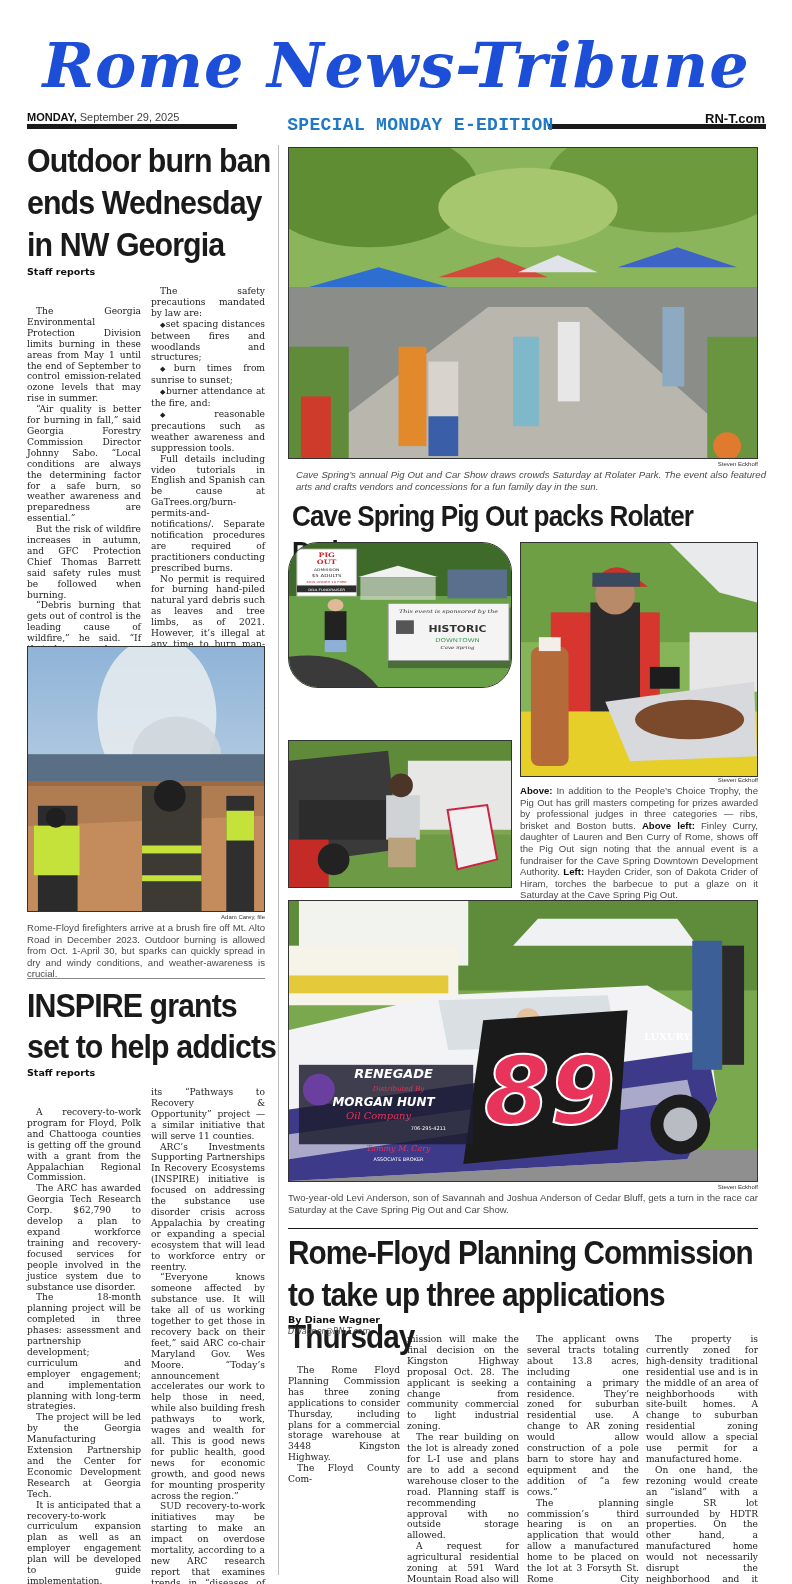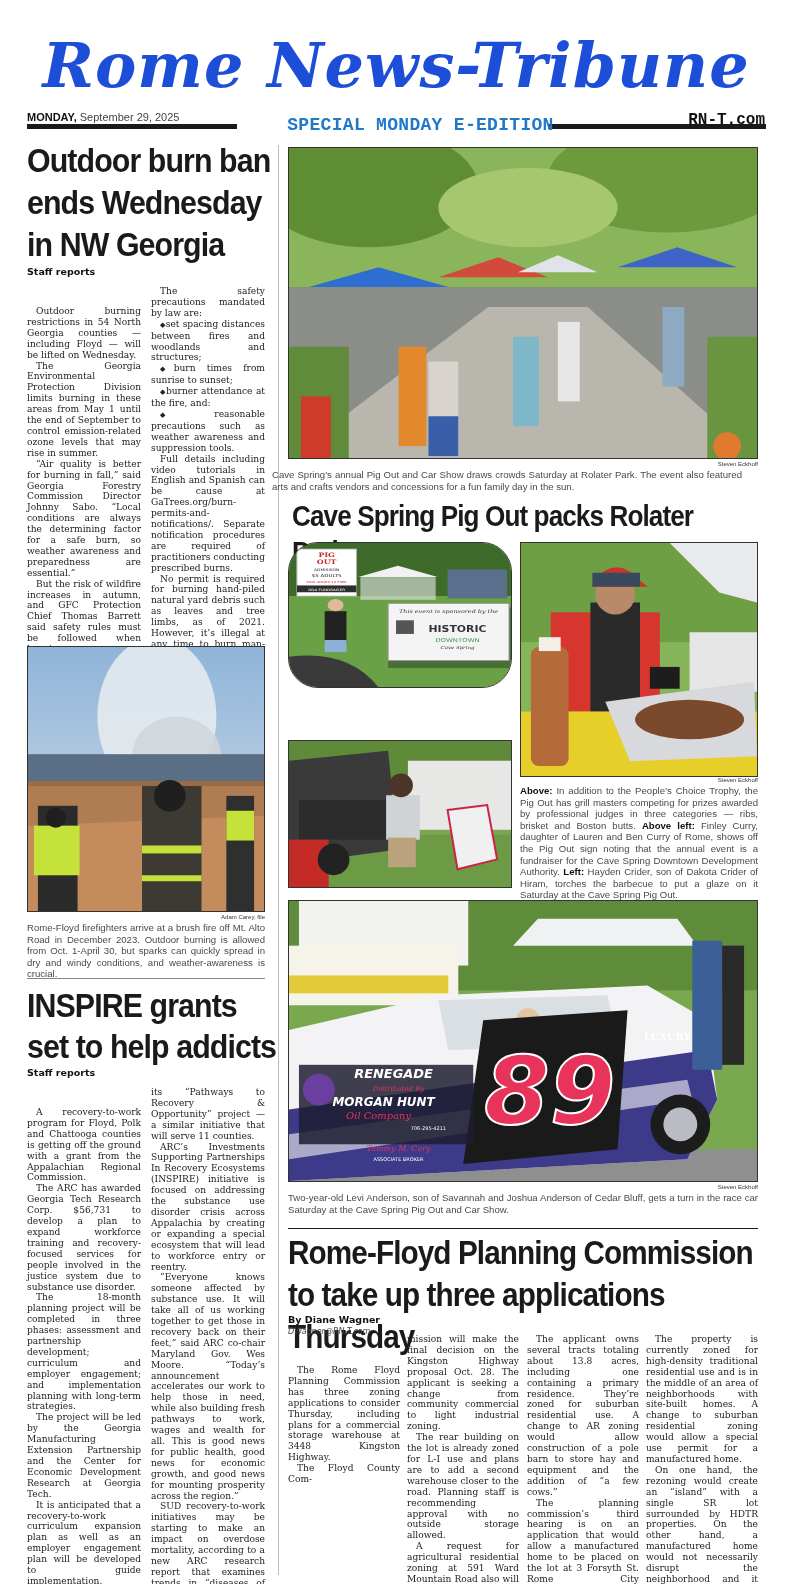--- a/index.html
+++ b/index.html
@@ -10,21 +10,21 @@
 
   
   .masthead-title {
     left: 0; top: 28px; width: 792px; text-align: center;
     font-family: "DejaVu Serif", serif; font-weight: bold;
     font-size: 62px; letter-spacing: 1px; line-height: 76px; color: #1d4ed8;
     font-style: italic;
   }
   .dateline { left: 27px; top: 111px; font-family: "Liberation Sans", sans-serif; font-size: 11px; color: #444; }
   .dateline b { color: #111; font-weight: bold; }
-  .siteurl { right: 27px; top: 111px; font-family: Liberation Mono, monospace; font-size: 16px; font-weight: bold; color: #111; }
+  .siteurl { right: 27px; top: 111px; font-family: Liberation Sans, sans-serif; font-size: 13px; font-weight: bold; color: #111; }
   .mast-rule-l { left: 27px; top: 124px; width: 210px; height: 5px; background: #1a1a1a; }
   .mast-rule-r { left: 548px; top: 124px; width: 218px; height: 5px; background: #1a1a1a; }
   .edition { left: 237px; top: 115px; width: 311px; text-align: center;
     font-family: Liberation Mono, monospace; font-weight: bold; font-size: 18px; color: #1f78c8; letter-spacing: 0.3px; margin-left: 28px; }
 
   
   .hl { font-family: "Liberation Sans", sans-serif; font-weight: bold; color: #1a1a1a; letter-spacing: -1px; transform-origin: left top; }
   .hl-burn { left: 27px; top: 140px; width: 250px; font-size: 33px; line-height: 42px; transform: scaleX(0.92); width: 272px; }
   .hl-inspire { left: 27px; top: 985px; width: 272px; font-size: 33px; line-height: 41px; transform: scaleX(0.92); }
   .hl-pig { left: 292px; top: 498px; width: 500px; font-size: 29px; line-height: 36px; transform: scaleX(0.9); }
@@ -58,21 +58,20 @@
 </div>
 <div class="abs siteurl">RN-T.com</div>
 <div class="abs mast-rule-l"></div>
 <div class="abs mast-rule-r"></div>
 <div class="abs edition">SPECIAL MONDAY E-EDITION</div>
 
 <div class="abs hl hl-burn">Outdoor burn ban ends Wednesday in NW Georgia</div>
 <div class="abs byline" style="left:27px; top:266px;">Staff reports</div>
 
 <div class="abs col" style="left:27px; top:286px; width:114px;">
-  <p>Outdoor burning restrictions in 54 North Georgia counties — including Floyd — will be lifted on Wednesday.</p>
   <p>The Georgia Environmental Protection Division limits burning in these areas from May 1 until the end of September to control emission-related ozone levels that may rise in summer.</p>
   <p>“Air quality is better for burning in fall,” said Georgia Forestry Commission Director Johnny Sabo. “Local conditions are always the determining factor for a safe burn, so weather awareness and preparedness are essential.”</p>
   <p>But the risk of wildfire increases in autumn, and GFC Protection Chief Thomas Barrett said safety rules must be followed when burning.</p>
   <p>“Debris burning that gets out of control is the leading cause of wildfire,” he said. “If that happens, burners must be able to prove they took precautions before lighting their outdoor fire.”</p>
 </div>
 
 <div class="abs col" style="left:151px; top:266px; width:114px;">
   <p>The safety precautions mandated by law are:</p>
   <p class="bullet"><span class="bullet-mark">◆</span><span>set spacing distances between fires and woodlands and structures;</span></p>
   <p class="bullet"><span class="bullet-mark">◆</span><span>burn times from sunrise to sunset;</span></p>
@@ -112,21 +111,21 @@
 <div class="abs credit" style="left:27px; top:914px; width:238px;">Adam Carey, file</div>
 <div class="abs caption" style="left:27px; top:922px; width:238px;">Rome-Floyd firefighters arrive at a brush fire off Mt. Alto Road in December 2023. Outdoor burning is allowed from Oct. 1-April 30, but sparks can quickly spread in dry and windy conditions, and weather-awareness is crucial.</div>
 
 <div class="abs rule" style="left:27px; top:978px; width:238px; background:#888;"></div>
 
 <div class="abs hl hl-inspire">INSPIRE grants set to help addicts</div>
 <div class="abs byline" style="left:27px; top:1067px;">Staff reports</div>
 
 <div class="abs col" style="left:27px; top:1087px; width:114px;">
   <p>A recovery-to-work program for Floyd, Polk and Chattooga counties is getting off the ground with a grant from the Appalachian Regional Commission.</p>
-  <p>The ARC has awarded Georgia Tech Research Corp. $56,731 to develop a plan to expand workforce training and recovery-focused services for people involved in the justice system due to substance use disorder.</p>
+  <p>The ARC has awarded Georgia Tech Research Corp. $62,790 to develop a plan to expand workforce training and recovery-focused services for people involved in the justice system due to substance use disorder.</p>
   <p>The 18-month planning project will be completed in three phases: assessment and partnership development; curriculum and employer engagement; and implementation planning with long-term strategies.</p>
   <p>The project will be led by the Georgia Manufacturing Extension Partnership and the Center for Economic Development Research at Georgia Tech.</p>
   <p>It is anticipated that a recovery-to-work curriculum expansion plan as well as an employer engagement plan will be developed to guide implementation.</p>
   <p>The “Project Purpose: Pathways to Prosperity in Northwest Georgia” planning initiative is one of two INSPIRE grants awarded in Georgia. City of Refuge Dalton in Dalton received $100,000 for</p>
 </div>
 
 <div class="abs col" style="left:151px; top:1067px; width:114px;">
   <p style="text-indent:0">its “Pathways to Recovery &amp; Opportunity” project — a similar initiative that will serve 11 counties.</p>
   <p>ARC’s Investments Supporting Partnerships In Recovery Ecosystems (INSPIRE) initiative is focused on addressing the substance use disorder crisis across Appalachia by creating or expanding a special ecosystem that will lead to workforce entry or reentry.</p>
   <p>“Everyone knows someone affected by substance use. It will take all of us working together to get those in recovery back on their feet,” said ARC co-chair Maryland Gov. Wes Moore. “Today’s announcement accelerates our work to help those in need, while also building fresh pathways to work, wages and wealth for all. This is good news for public health, good news for economic growth, and good news for mounting prosperity across the region.”</p>
@@ -154,21 +153,21 @@
     <rect x="140" y="215" width="30" height="95" fill="#d8d3cc"></rect>
     <rect x="140" y="270" width="30" height="40" fill="#3a5ea8"></rect>
     <rect x="225" y="190" width="26" height="90" fill="#7fb8c8"></rect>
     <rect x="270" y="175" width="22" height="80" fill="#e7e7e7"></rect>
     <rect x="375" y="160" width="22" height="80" fill="#8ea9c2"></rect>
     <rect x="12" y="250" width="30" height="62" fill="#cf3b2a"></rect>
     <circle cx="440" cy="300" r="14" fill="#e07a2e"></circle>
   </svg>
 </div>
 <div class="abs credit" style="left:288px; top:461px; width:470px;">Steven Eckhoff</div>
-<div class="abs caption" style="left:272px; top:469px; width:470px;">Cave Spring’s annual Pig Out and Car Show draws crowds Saturday at Rolater Park. The event also featured arts and crafts vendors and concessions for a fun family day in the sun.</div>
+<div class="abs caption" style="left:296px; top:469px; width:470px;font-style:italic;">Cave Spring’s annual Pig Out and Car Show draws crowds Saturday at Rolater Park. The event also featured arts and crafts vendors and concessions for a fun family day in the sun.</div>
 
 <div class="abs hl hl-pig">Cave Spring Pig Out packs Rolater Park</div>
 
 <div class="abs photo" style="left:288px; top:542px; width:224px; height:146px;border-radius:30px;">
   <svg viewBox="0 0 224 190" preserveAspectRatio="none">
     <rect width="224" height="190" fill="#4f7f33"></rect>
     <rect x="0" y="0" width="224" height="70" fill="#3f6b2a"></rect>
     <rect x="0" y="70" width="224" height="120" fill="#6aa046"></rect>
     <path d="M0,150 Q60,140 90,190 L0,190 Z" fill="#3a3a3a"></path>
     <polygon points="70,45 110,30 150,45" fill="#f1f1f1"></polygon>

